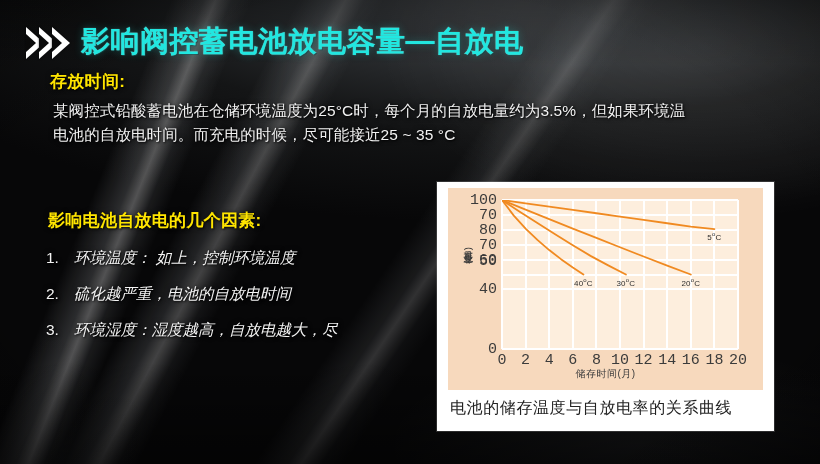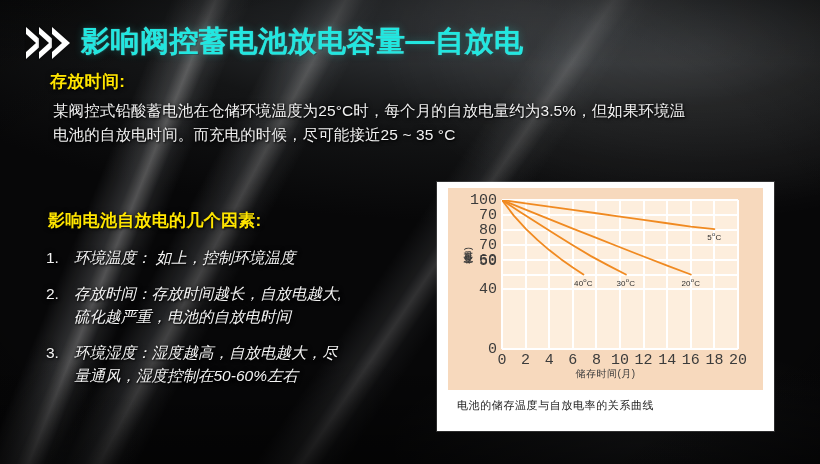--- a/index.html
+++ b/index.html
@@ -147,22 +147,22 @@
     width:337px; height:249px;
     background:#ffffff;
     box-shadow:0 0 0 1px rgba(255,255,255,0.15);
   }
   .chart-inner {
     position:absolute; left:11px; top:6px;
     width:315px; height:202px;
     background:#f7d9bd;
   }
   .chart-caption {
-    position:absolute; left:20px; top:216px;
-    font-size:11px; color:#232323;
+    position:absolute; left:13px; top:216px;
+    font-size:16px; color:#232323;
     letter-spacing:0.6px;
     white-space:nowrap;
   }
   .plot {
     position:absolute;
     left:54px; top:12px;
     width:236px; height:149px;
     background:#fdeedd;
   }
   .gl { position:absolute; background:#ffffff; }
@@ -238,30 +238,28 @@
     <div class="li">
       <div class="num">1.</div>
       <div class="txt">
         <div>环境温度： 如上，控制环境温度</div>
       </div>
     </div>
 
     <div class="li">
       <div class="num">2.</div>
       <div class="txt">
-        <div>存放时间：存放时间越长，自放电越大,</div>
         <div>硫化越严重，电池的自放电时间</div>
       </div>
     </div>
 
     <div class="li">
       <div class="num">3.</div>
       <div class="txt">
         <div>环境湿度：湿度越高，自放电越大，尽</div>
-        <div>量通风，湿度控制在50-60%左右</div>
       </div>
     </div>
 
   </div>
 
   <div class="chart-card">
     <div class="chart-inner">
 
       <div class="ylab">蓄存容量 (%)</div>
 

